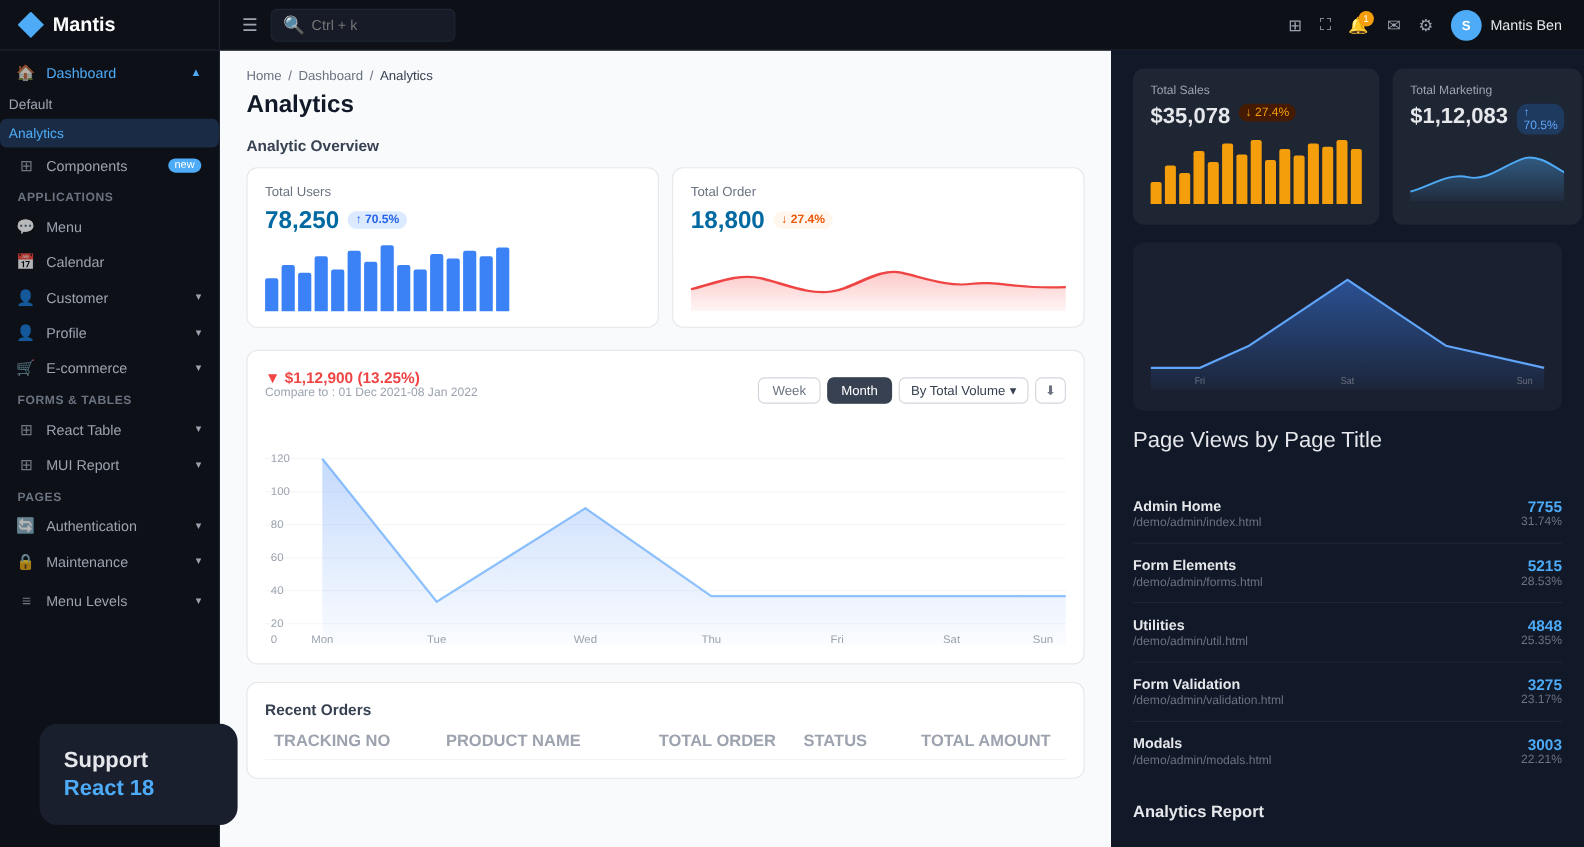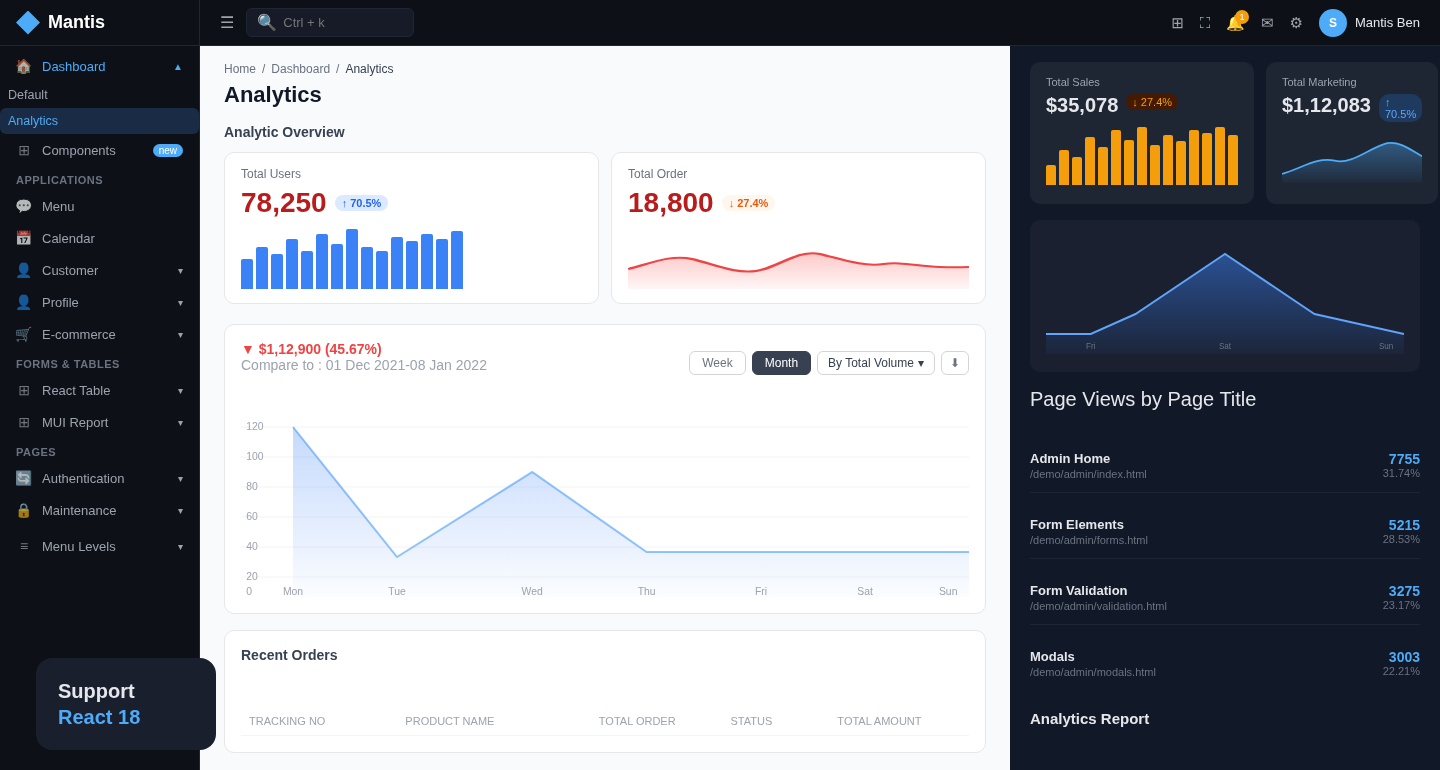--- a/index.html
+++ b/index.html
@@ -52,51 +52,51 @@
     .breadcrumb a { color: #6b7280; text-decoration: none; }
     .breadcrumb .current { color: #374151; }
     .page-title { font-size: 22px; font-weight: 600; color: #111827; margin-bottom: 16px; }
 
     
     .section-title { font-size: 14px; font-weight: 600; color: #374151; margin-bottom: 12px; }
     .stats-grid { display: grid; grid-template-columns: repeat(2, 1fr); gap: 12px; margin-bottom: 20px; }
     .stat-card { background: #fff; border-radius: 10px; padding: 14px 16px; border: 1px solid #e5e7eb; }
     .stat-label { font-size: 12px; color: #6b7280; margin-bottom: 6px; }
     .stat-value-row { display: flex; align-items: center; gap: 8px; margin-bottom: 10px; }
-    .stat-value { font-size: 28px; font-weight: 700; color: #b91c1c; }
+    .stat-value { font-size: 22px; font-weight: 700; color: #0369a1; }
     .stat-badge { display: flex; align-items: center; gap: 3px; padding: 2px 7px; border-radius: 12px; font-size: 11px; font-weight: 600; }
     .stat-badge.up-blue { background: #dbeafe; color: #2563eb; }
     .stat-badge.down-orange { background: #fff7ed; color: #ea580c; }
 
     
     .bar-chart { display: flex; align-items: flex-end; gap: 3px; height: 60px; }
     .bar { background: #3b82f6; border-radius: 2px 2px 0 0; width: 12px; }
     .area-chart { height: 60px; position: relative; }
     .area-chart svg { width: 100%; height: 100%; }
 
     
     .income-overview { background: #fff; border-radius: 10px; padding: 16px; border: 1px solid #e5e7eb; margin-bottom: 16px; }
     .income-value { font-size: 14px; font-weight: 600; color: #374151; }
     .income-value span { color: #ef4444; }
-    .income-compare { font-size: 14px; color: #9ca3af; margin-bottom: 12px; }
+    .income-compare { font-size: 11px; color: #9ca3af; margin-bottom: 12px; }
     .btn-control { padding: 4px 12px; border-radius: 6px; font-size: 12px; border: 1px solid #d1d5db; background: #fff; cursor: pointer; color: #6b7280; }
     .btn-control.active { background: #374151; color: #fff; border-color: #374151; }
     .btn-select { display: flex; align-items: center; gap: 4px; padding: 4px 10px; border-radius: 6px; font-size: 12px; border: 1px solid #d1d5db; background: #fff; cursor: pointer; color: #374151; }
     .btn-download { padding: 4px 8px; border-radius: 6px; font-size: 12px; border: 1px solid #d1d5db; background: #fff; cursor: pointer; color: #6b7280; }
     .line-chart { height: 200px; margin-top: 12px; }
     .line-chart svg { width: 100%; height: 100%; }
 
     
     .recent-orders { background: #fff; border-radius: 10px; padding: 16px; border: 1px solid #e5e7eb; }
     .table-header { display: grid; grid-template-columns: 1.2fr 1.5fr 1fr 0.8fr 1fr; gap: 8px; padding: 0 8px 8px; border-bottom: 1px solid #f3f4f6; }
-    .th { font-size: 11px; font-weight: 400; color: #9ca3af; text-transform: uppercase; margin-top: 40px; }
+    .th { font-size: 15px; font-weight: 700; color: #9ca3af; text-transform: uppercase; }
 
     
     .right-section-title { font-size: 20px; font-weight: 400; color: #e5e7eb; margin-bottom: 28px; }
-    .page-views-list { display: flex; flex-direction: column; gap: 12px; }
+    .page-views-list { display: flex; flex-direction: column; gap: 0; }
     .page-view-item { padding: 12px 0; border-bottom: 1px solid #1e2533; display: flex; justify-content: space-between; align-items: flex-start; }
     .page-view-item:last-child { border-bottom: none; }
     .pv-left .pv-title { font-size: 13px; font-weight: 600; color: #e5e7eb; margin-bottom: 2px; }
     .pv-left .pv-url { font-size: 11px; color: #6b7280; }
     .pv-right { text-align: right; }
     .pv-count { font-size: 14px; font-weight: 700; color: #4dabf7; }
     .pv-pct { font-size: 11px; color: #6b7280; }
     .analytics-report-title { font-size: 15px; font-weight: 600; color: #e5e7eb; margin-top: 20px; margin-bottom: 14px; }
 
     
@@ -304,21 +304,21 @@
               <path d="M0,40 C10,35 20,25 30,30 C40,35 50,45 60,42 C70,39 80,20 90,25 C100,30 110,38 120,35 C130,32 140,40 160,38" fill="none" stroke="#ef4444" stroke-width="2"></path>
             </svg>
           </div>
         </div>
       </div>
 
       <div class="income-overview">
         <div class="income-header-row">
           <div>
             <div class="income-value">
-              <span style="color:#ef4444;">▼</span> <span>$1,12,900 (45.67%)</span>
+              <span style="color:#ef4444;">▼</span> <span>$1,12,900 (13.25%)</span>
             </div>
             <div class="income-compare">Compare to : 01 Dec 2021-08 Jan 2022</div>
           </div>
           <div class="income-btns">
             <button class="btn-control">Week</button>
             <button class="btn-control active">Month</button>
             <button class="btn-select">
               <span>By Total Volume</span>
               <span>▾</span>
             </button>
@@ -458,20 +458,30 @@
             <div class="pv-title">Form Elements</div>
             <div class="pv-url">/demo/admin/forms.html</div>
           </div>
           <div class="pv-right">
             <div class="pv-count">5215</div>
             <div class="pv-pct">28.53%</div>
           </div>
         </div>
         <div class="page-view-item">
           <div class="pv-left">
+            <div class="pv-title">Utilities</div>
+            <div class="pv-url">/demo/admin/util.html</div>
+          </div>
+          <div class="pv-right">
+            <div class="pv-count">4848</div>
+            <div class="pv-pct">25.35%</div>
+          </div>
+        </div>
+        <div class="page-view-item">
+          <div class="pv-left">
             <div class="pv-title">Form Validation</div>
             <div class="pv-url">/demo/admin/validation.html</div>
           </div>
           <div class="pv-right">
             <div class="pv-count">3275</div>
             <div class="pv-pct">23.17%</div>
           </div>
         </div>
         <div class="page-view-item">
           <div class="pv-left">

